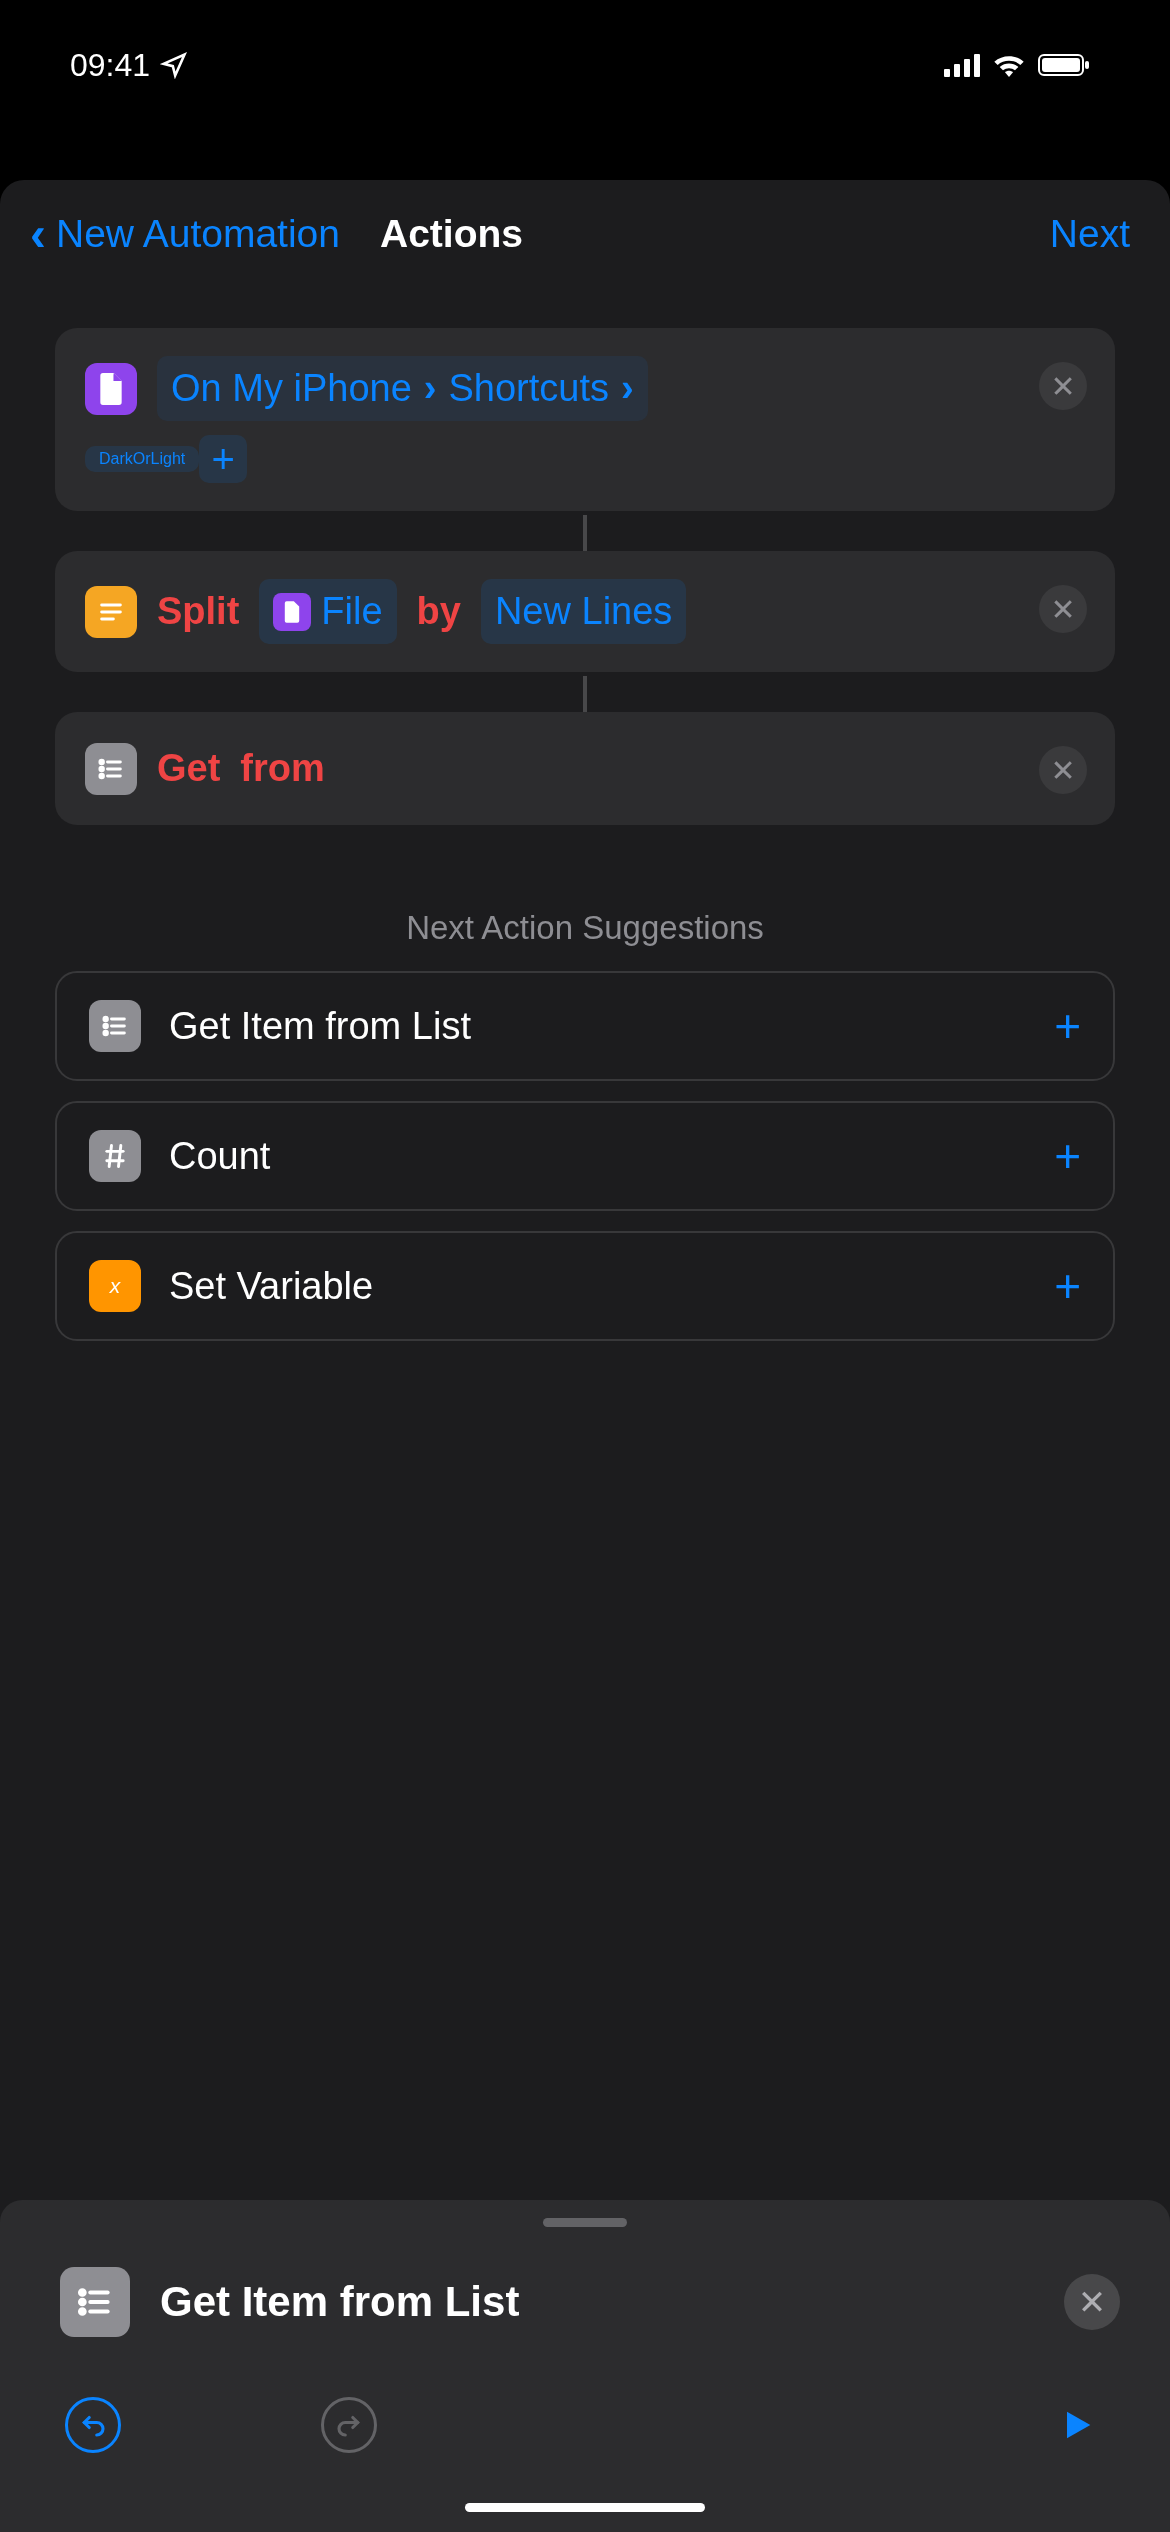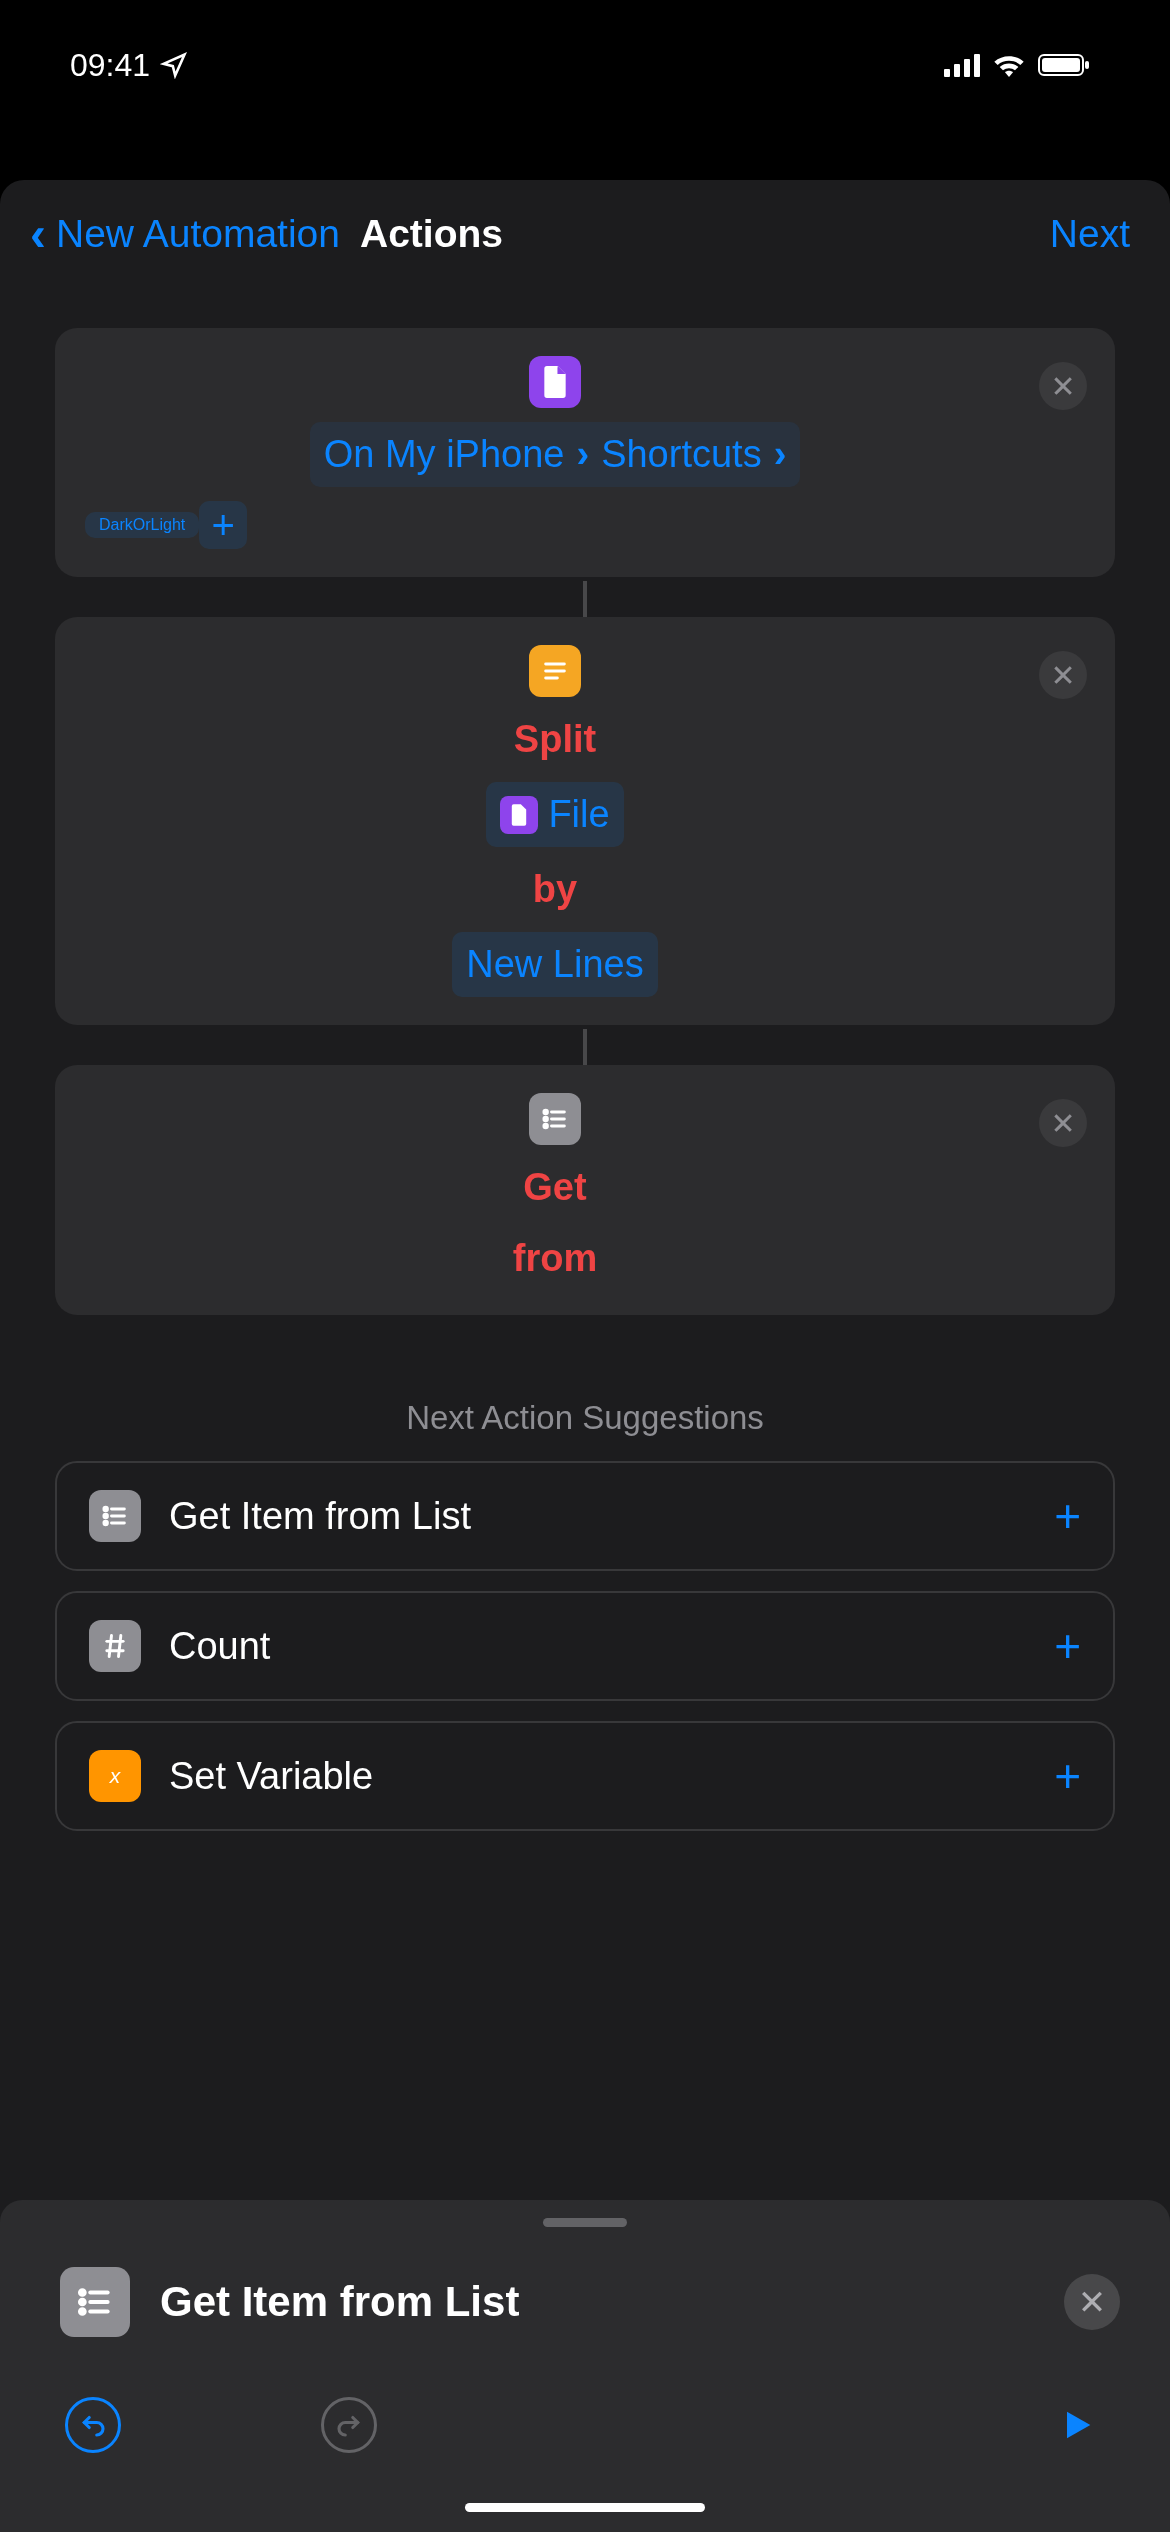--- a/index.html
+++ b/index.html
@@ -61,21 +61,21 @@
       gap: 10px;
     }
     .back-chevron {
       font-size: 48px;
       font-weight: 600;
       line-height: 1;
     }
     .nav-title {
       color: #fff;
       font-weight: 600;
-      margin-left: 20px;
+      margin-left: 40px;
     }
     .nav-next {
       color: #0a84ff;
       font-weight: 400;
       margin-left: auto;
     }
     
     .actions-container {
       padding: 30px 55px 0 55px;
     }
@@ -87,21 +87,20 @@
       margin-bottom: 4px;
     }
     .action-content {
       display: flex;
       flex-wrap: wrap;
       align-items: center;
       gap: 14px 20px;
       font-size: 38px;
       line-height: 1.5;
       padding-right: 60px;
-      flex-direction: column;
     }
     .action-icon {
       width: 52px;
       height: 52px;
       border-radius: 12px;
       display: flex;
       align-items: center;
       justify-content: center;
       flex-shrink: 0;
     }

